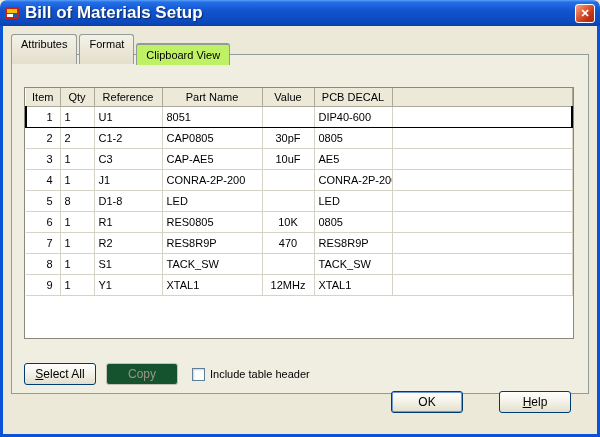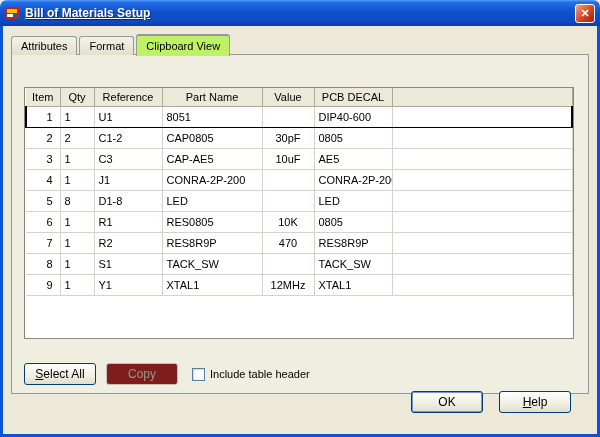--- a/index.html
+++ b/index.html
@@ -12,38 +12,38 @@
   }
   
   .titlebar{
     position:absolute;top:0;left:0;right:0;height:26px;
     background:linear-gradient(180deg,#5AA0F8 0%,#2470E8 8%,#1153CE 42%,#0B49BE 86%,#0A3FA4 100%);
     border-radius:7px 7px 0 0;
     display:flex;align-items:center;padding:0 5px;
   }
   .app-icon{width:16px;height:16px;margin-right:4px;flex:0 0 auto;}
   .title-text{
-    color:#fff;font-size:12px;font-weight:bold;flex:1;
-    text-shadow:1px 1px 1px #0A2A6A;white-space:nowrap;overflow:hidden;text-decoration:underline;
+    color:#fff;font-size:17px;font-weight:bold;flex:1;
+    text-shadow:1px 1px 1px #0A2A6A;white-space:nowrap;overflow:hidden;
   }
   .close-btn{
     width:20px;height:19px;border:1px solid #FFFFFF;border-radius:3px;
     background:linear-gradient(135deg,#F2A48C 0%,#E25B35 40%,#C13418 70%,#A52A10 100%);
     color:#fff;font-size:11px;font-weight:bold;line-height:17px;text-align:center;
     cursor:pointer;flex:0 0 auto;
   }
   
   .winbody{
     position:absolute;top:26px;left:0;right:0;bottom:0;
     border:3px solid #0A52D6;border-top:none;background:#ECE9D8;
   }
   
   .tabs{position:absolute;left:8px;top:8px;z-index:2;display:flex;align-items:flex-end;}
   .tab{
-    height:19px;line-height:18px;padding:0 9px;margin-right:2px;
+    height:30px;line-height:18px;padding:0 9px;margin-right:2px;
     border:1px solid #919B9C;border-bottom:none;border-radius:3px 3px 0 0;
     background:linear-gradient(180deg,#F4F2E8 0%,#E3DFCB 100%);
     font-size:11px;color:#000;cursor:pointer;white-space:nowrap;
   }
   .tab.active{
     height:22px;line-height:21px;margin-bottom:-1px;
     background:#bef264;border-top:2px solid #919B9C;
   }
   
   .panel{
@@ -74,38 +74,38 @@
   tr.selected td:last-child{border-right:2px solid #000;}
   
   .xp-btn{
     min-width:72px;height:22px;font-family:"Liberation Sans",sans-serif;font-size:12px;
     border:1px solid #003C74;border-radius:3px;color:#000;
     background:linear-gradient(180deg,#FFFFFF 0%,#F2F0E4 55%,#E2DECE 100%);
     cursor:pointer;padding:0 8px;
   }
   .xp-btn.default{box-shadow:inset 0 0 0 1px #6E9BD4;}
   .xp-btn.disabled{
-    border:1px solid #C6C1B4;color:#9A9687;background:#7f1d1d;box-shadow:none;cursor:default;
+    border:1px solid #C6C1B4;color:#9A9687;background:#14532d;box-shadow:none;cursor:default;
   }
   
   .panel-controls{
     position:absolute;left:12px;bottom:8px;display:flex;align-items:center;
   }
   .panel-controls .xp-btn{margin-right:10px;}
   .chk{display:flex;align-items:center;margin-left:4px;cursor:pointer;font-size:11px;}
   .checkbox{
     width:13px;height:13px;background:#fff;border:1px solid #5E7F99;
     box-shadow:inset 1px 1px 2px rgba(0,0,0,0.18);margin-right:5px;flex:0 0 auto;
   }
   
   .footer{
     position:absolute;right:26px;bottom:21px;display:flex;align-items:center;
   }
   .footer .xp-btn{margin-left:16px;}
-  .footer .xp-btn:last-child{margin-left:16px;}
+  .footer .xp-btn:last-child{margin-left:36px;}
 </style>
 </head>
 <body>
 
 <div class="window">
   <div class="titlebar">
     <span class="app-icon">
       <svg width="16" height="16" viewBox="0 0 16 16">
         <rect x="0" y="2" width="14" height="12" rx="2" fill="#C81E14"></rect>
         <rect x="2" y="4" width="10" height="4" fill="#F5C400"></rect>

